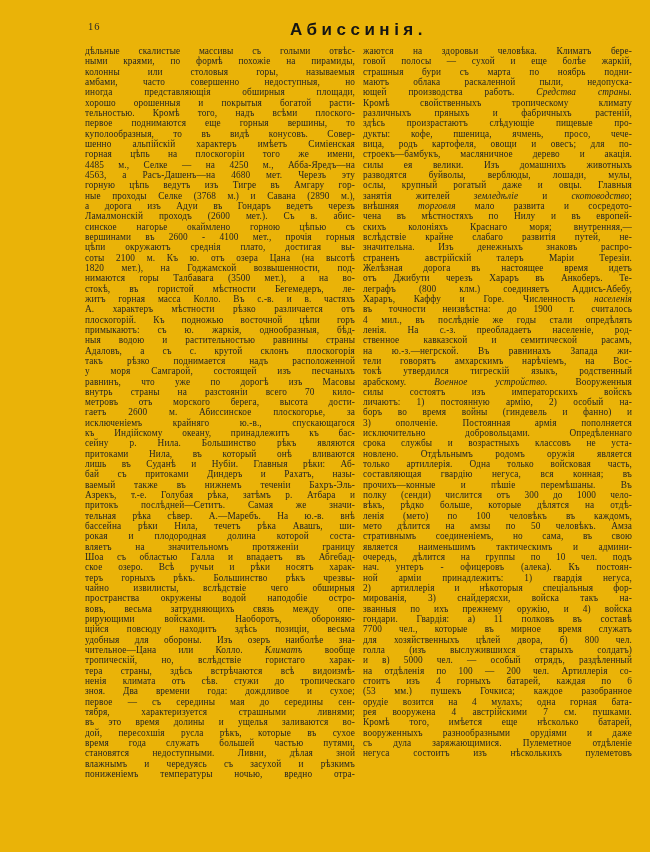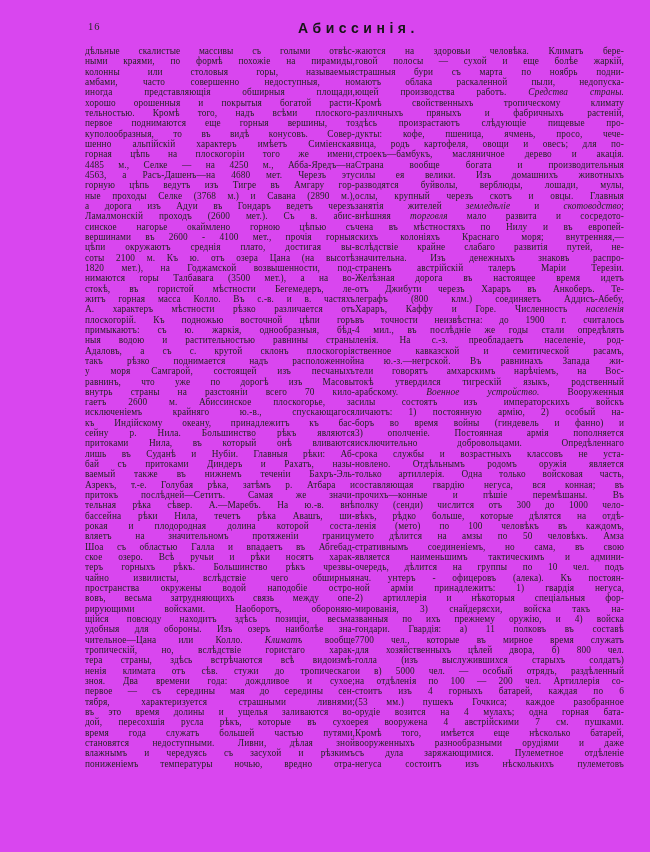--- a/index.html
+++ b/index.html
@@ -1,38 +1,38 @@
 <!DOCTYPE html>
 <html><head>
 <meta charset="utf-8">
 <style>
   html,body{margin:0;padding:0;}
   .page{
     position:relative;
     width:650px;height:852px;
-    background:#d946ef;
+    background:#eab308;
     font-family:"Liberation Serif","DejaVu Serif",serif;
     color:#242424;
     overflow:hidden;
   }
   .header{
     position:absolute;top:20px;left:85px;right:18px;height:14px;
   }
   .pagenum{
     position:absolute;left:3px;top:1px;
     font-size:10.5px;letter-spacing:1px;color:#2a2a2a;
   }
   .title{
     display:block;text-align:center;
     font-family:"Liberation Sans","DejaVu Sans",sans-serif;
-    font-weight:bold;font-size:14px;letter-spacing:4.5px;color:#151515;
+    font-weight:bold;font-size:17px;letter-spacing:4.5px;color:#151515;
   }
   .columns{
     position:absolute;top:46px;left:85px;right:18px;
-    display:flex;
+    display:flex;gap:8px;
   }
   .col{width:270px;}
   .col.right{width:269px;}
   .line{
     height:10.33px;line-height:10.33px;
     font-size:9.3px;letter-spacing:0.1px;
     text-align:justify;
     text-align-last:justify;
     -moz-text-align-last:justify;
     white-space:nowrap;
@@ -77,20 +77,21 @@
         <div class="line">житъ горная масса Колло. Въ с.-в. и в. частяхъ</div>
         <div class="line">А. характеръ мѣстности рѣзко различается отъ</div>
         <div class="line">плоскогорій. Къ подножью восточной цѣпи горъ</div>
         <div class="line">примыкаютъ: съ ю. жаркія, однообразныя, бѣд-</div>
         <div class="line">ныя водою и растительностью равнины страны</div>
         <div class="line">Адаловъ, а съ с. крутой склонъ плоскогорія</div>
         <div class="line">такъ рѣзко поднимается надъ расположенной</div>
         <div class="line">у моря Самгарой, состоящей изъ песчаныхъ</div>
         <div class="line">равнинъ, что уже по дорогѣ изъ Масовы</div>
         <div class="line">внутрь страны на разстояніи всего 70 кило-</div>
+        <div class="line">метровъ отъ морского берега, высота дости-</div>
         <div class="line">гаетъ 2600 м. Абиссинское плоскогорье, за</div>
         <div class="line">исключеніемъ крайняго ю.-в., спускающагося</div>
         <div class="line">къ Индійскому океану, принадлежитъ къ бас-</div>
         <div class="line">сейну р. Нила. Большинство рѣкъ являются</div>
         <div class="line">притоками Нила, въ который онѣ вливаются</div>
         <div class="line">лишь въ Суданѣ и Нубіи. Главныя рѣки: Аб-</div>
         <div class="line">бай съ притоками Диндеръ и Рахатъ, назы-</div>
         <div class="line">ваемый также въ нижнемъ теченіи Бахръ-Эль-</div>
         <div class="line">Азрекъ, т.-е. Голубая рѣка, затѣмъ р. Атбара и</div>
         <div class="line">притокъ послѣдней—Сетитъ. Самая же значи-</div>
@@ -126,24 +127,23 @@
         <div class="line">говой полосы — сухой и еще болѣе жаркій,</div>
         <div class="line">страшныя бури съ марта по ноябрь подни-</div>
         <div class="line">маютъ облака раскаленной пыли, недопуска-</div>
         <div class="line"><span>ющей производства работъ. </span><span class="it">Средства страны.</span></div>
         <div class="line">Кромѣ свойственныхъ тропическому климату</div>
         <div class="line">различныхъ пряныхъ и фабричныхъ растеній,</div>
         <div class="line">здѣсь произрастаютъ слѣдующіе пищевые про-</div>
         <div class="line">дукты: кофе, пшеница, ячмень, просо, чече-</div>
         <div class="line">вица, родъ картофеля, овощи и овесъ; для по-</div>
         <div class="line">строекъ—бамбукъ, масляничное дерево и акація.</div>
-        <div class="line">Страна вообще богата и производительныя</div>
         <div class="line">силы ея велики. Изъ домашнихъ животныхъ</div>
         <div class="line">разводятся буйволы, верблюды, лошади, мулы,</div>
-        <div class="line">ослы, крупный черезъ скотъ и овцы. Главныя</div>
+        <div class="line">ослы, крупный рогатый даже и овцы. Главныя</div>
         <div class="line"><span>занятія жителей </span><span class="it">земледѣліе</span><span> и </span><span class="it">скотоводство</span><span>;</span></div>
         <div class="line"><span>внѣшняя </span><span class="it">торговля</span><span> мало развита и сосредото-</span></div>
         <div class="line">чена въ мѣстностяхъ по Нилу и въ европей-</div>
         <div class="line">скихъ колоніяхъ Краснаго моря; внутренняя,—</div>
         <div class="line">вслѣдствіе крайне слабаго развитія путей, не-</div>
         <div class="line">значительна. Изъ денежныхъ знаковъ распро-</div>
         <div class="line">страненъ австрійскій талеръ Маріи Терезіи.</div>
         <div class="line">Желѣзная дорога въ настоящее время идетъ</div>
         <div class="line">отъ Джибути черезъ Хараръ въ Анкоберъ. Те-</div>
         <div class="line">леграфъ (800 клм.) соединяетъ Аддисъ-Абебу,</div>

